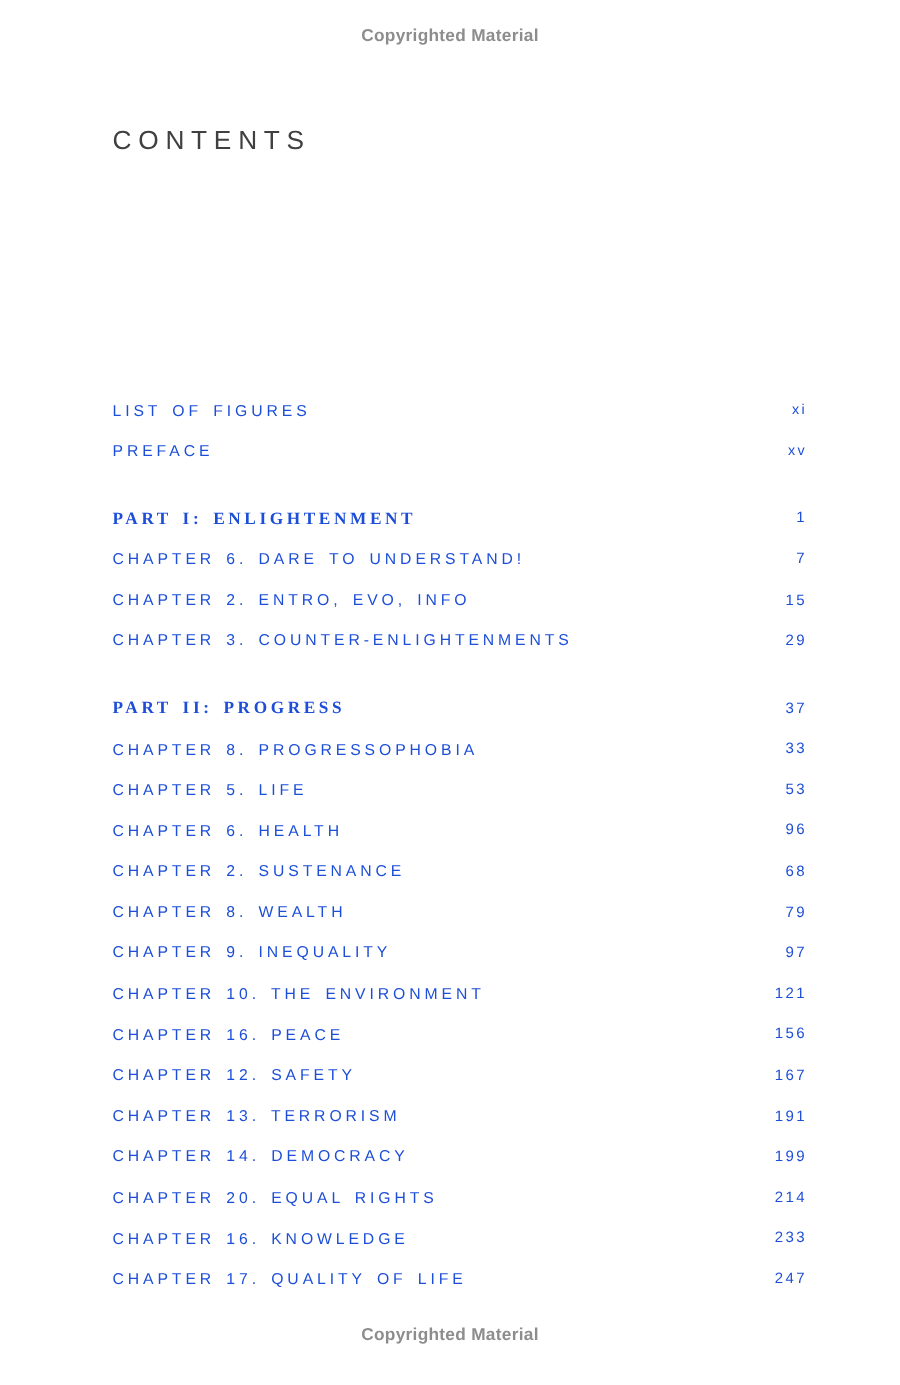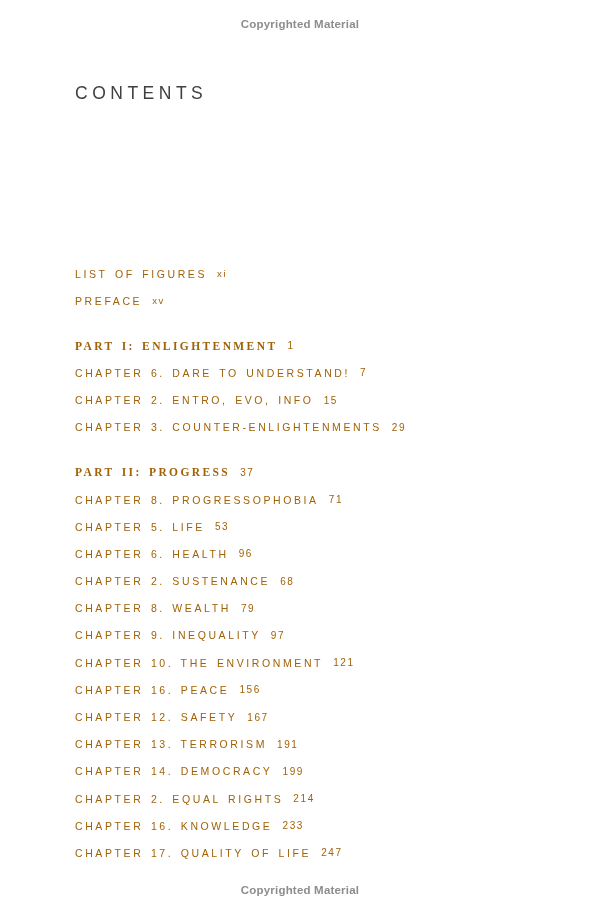--- a/index.html
+++ b/index.html
@@ -40,22 +40,22 @@
   .toc {
     position: absolute;
     top: 260px;
     left: 75px;
     right: 62px;
   }
   .toc-row {
     height: 27.2px;
     display: flex;
     align-items: center;
-    justify-content: flex-start;
-    color: #a16207;
+    justify-content: space-between;
+    color: #1d4ed8;
   }
   .toc-row.gap-before { margin-top: 17.8px; }
   .toc-row .label {
     font-size: 10.5px;
     font-weight: 400;
     letter-spacing: 2.6px;
     word-spacing: 2px;
     white-space: nowrap;
   }
   .toc-row.part .label {
@@ -104,21 +104,21 @@
       <div class="toc-row chapter">
         <span class="label">CHAPTER 3. COUNTER-ENLIGHTENMENTS</span>
         <span class="page-num">29</span>
       </div>
       <div class="toc-row part gap-before">
         <span class="label">PART II: PROGRESS</span>
         <span class="page-num">37</span>
       </div>
       <div class="toc-row chapter">
         <span class="label">CHAPTER 8. PROGRESSOPHOBIA</span>
-        <span class="page-num">71</span>
+        <span class="page-num">33</span>
       </div>
       <div class="toc-row chapter">
         <span class="label">CHAPTER 5. LIFE</span>
         <span class="page-num">53</span>
       </div>
       <div class="toc-row chapter">
         <span class="label">CHAPTER 6. HEALTH</span>
         <span class="page-num">96</span>
       </div>
       <div class="toc-row chapter">
@@ -147,21 +147,21 @@
       </div>
       <div class="toc-row chapter">
         <span class="label">CHAPTER 13. TERRORISM</span>
         <span class="page-num">191</span>
       </div>
       <div class="toc-row chapter">
         <span class="label">CHAPTER 14. DEMOCRACY</span>
         <span class="page-num">199</span>
       </div>
       <div class="toc-row chapter">
-        <span class="label">CHAPTER 2. EQUAL RIGHTS</span>
+        <span class="label">CHAPTER 20. EQUAL RIGHTS</span>
         <span class="page-num">214</span>
       </div>
       <div class="toc-row chapter">
         <span class="label">CHAPTER 16. KNOWLEDGE</span>
         <span class="page-num">233</span>
       </div>
       <div class="toc-row chapter">
         <span class="label">CHAPTER 17. QUALITY OF LIFE</span>
         <span class="page-num">247</span>
       </div>

